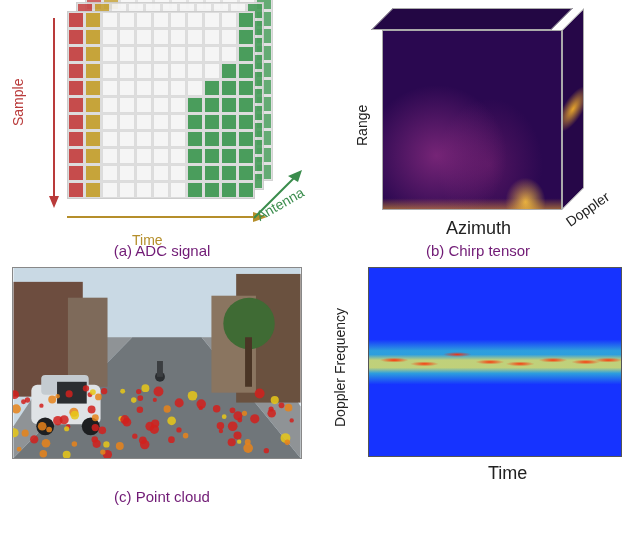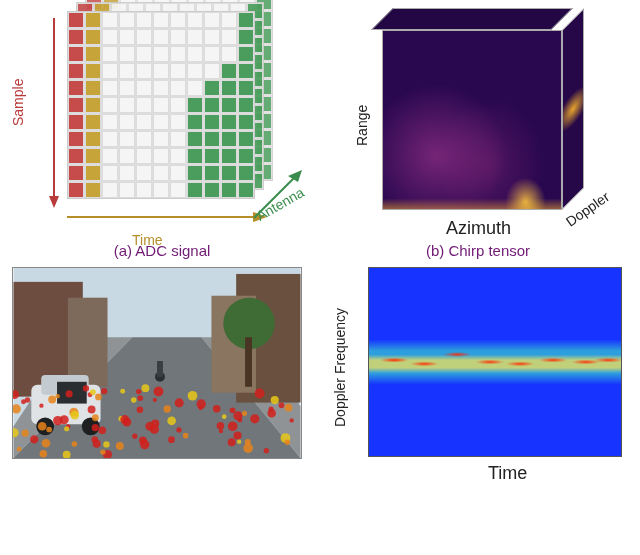--- a/index.html
+++ b/index.html
@@ -675,20 +675,21 @@
               <circle cx="132.6" cy="178.4" r="4.8" fill="#d2201c" fill-opacity="0.85"></circle>
               <circle cx="90.3" cy="186.0" r="2.7" fill="#e8841a" fill-opacity="0.85"></circle>
               <circle cx="82.6" cy="161.3" r="3.7" fill="#d2201c" fill-opacity="0.85"></circle>
               <circle cx="159.6" cy="173.5" r="3.4" fill="#d2201c" fill-opacity="0.85"></circle>
               <circle cx="264.0" cy="133.5" r="4.1" fill="#e8c818" fill-opacity="0.85"></circle>
               <circle cx="5.7" cy="183.1" r="2.4" fill="#e8841a" fill-opacity="0.85"></circle>
             </g>
         </svg>
       </div>
     </div>
+    <div class="caption">(c) Point cloud</div>
   </div>
 
   <div class="panel">
     <div class="panelD-canvas">
       <div class="spectro"></div>
       <span class="dopfreq-label">Doppler Frequency</span>
       <span class="time-label">Time</span>
     </div>
   </div>
 

